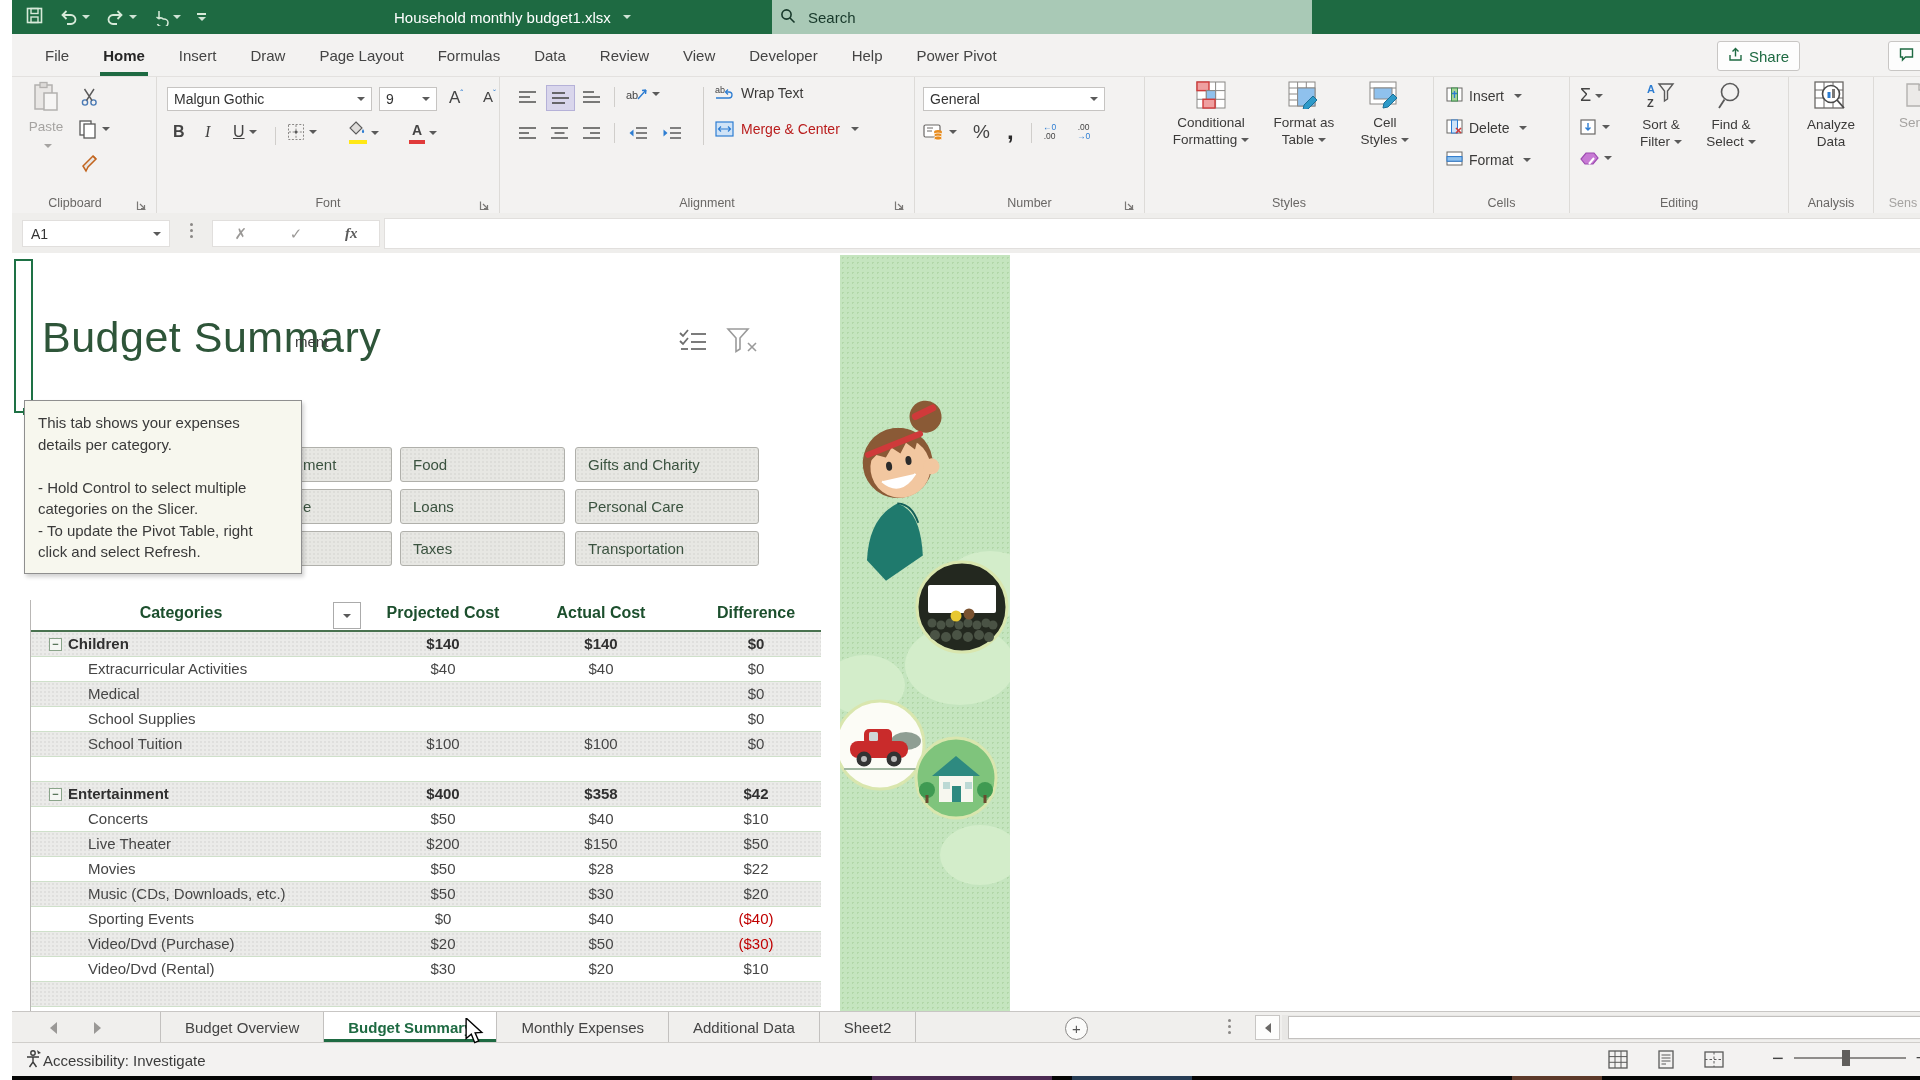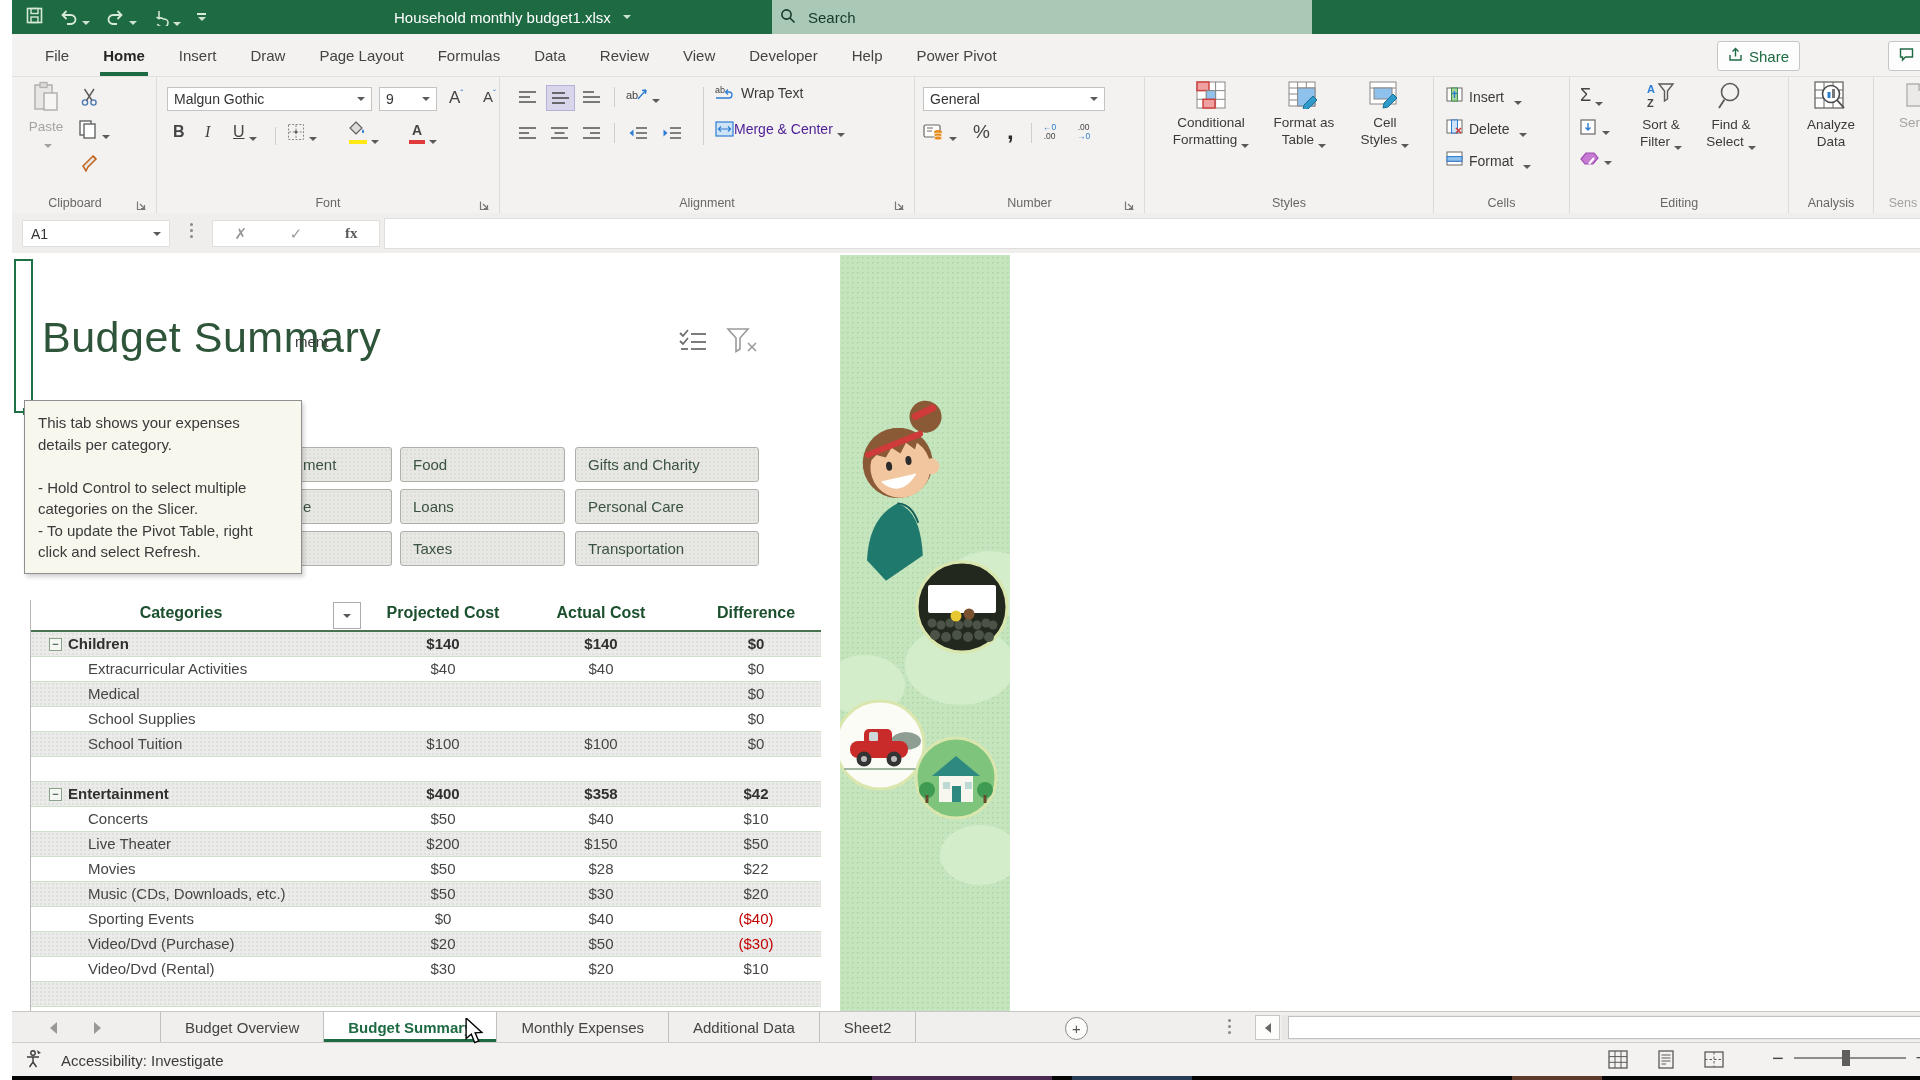--- a/index.html
+++ b/index.html
@@ -1,19 +1,19 @@
 <!DOCTYPE html>
 <html><head>
 <meta charset="utf-8">
 <style>
   html,body{margin:0;padding:0;background:#fff}
   #app{position:relative;width:1920px;height:1080px;overflow:hidden;background:#fff;
        font-family:"Liberation Sans",sans-serif;color:#333;margin-left:12px;}
   .abs{position:absolute}
-  .flex{display:flex;align-items:flex-end}
+  .flex{display:flex;align-items:center}
   .chev{display:inline-block;width:0;height:0;border-left:4px solid transparent;border-right:4px solid transparent;border-top:4px solid #5a5a5a;margin-left:4px}
   .chev.lt{border-top-color:#cfe3d5}
   
   .titlebar{position:absolute;left:0;top:0;width:1920px;height:34px;background:#1e6a42;color:#fff}
   .qat{position:absolute;left:14px;top:0;height:34px;display:flex;align-items:center;gap:16px}
   .doc-title{position:absolute;left:382px;top:0;height:34px;display:flex;align-items:center;font-size:15px;gap:8px}
   .search-box{position:absolute;left:760px;top:0;width:540px;height:34px;background:#a9c9b6;display:flex;align-items:center;gap:12px;padding-left:8px;box-sizing:border-box;color:#17382a;font-size:15px}
   .tb-right{position:absolute;right:6px;top:0;height:34px;display:flex;align-items:center;gap:20px}
   .user-name{font-size:15px;color:#fff}
   .avatar{width:26px;height:26px;border-radius:50%;background:#628d77;color:#eef5f0;font-size:12px;font-weight:bold;display:flex;align-items:center;justify-content:center}
@@ -85,21 +85,21 @@
   .stab.active{background:#fff;color:#1e6a42;font-weight:bold}
   .stab.active::after{content:"";position:absolute;left:0;right:0;bottom:0;height:3px;background:#1e6a42}
   .addsheet{position:absolute;left:1053px;top:5px;width:21px;height:21px;border:1px solid #8a8886;border-radius:50%;color:#555;font-size:15px;display:flex;align-items:center;justify-content:center;background:#fbfbfa}
   .hsplit{position:absolute;left:1216px;top:7px;display:flex;flex-direction:column;gap:3px}
   .hsplit i{width:3px;height:3px;background:#8a8886;border-radius:50%}
   .hsb-arrow{position:absolute;left:1243px;top:3px;width:25px;height:25px;background:#fdfdfc;border:1px solid #c8c6c4;display:flex;align-items:center;justify-content:center;box-sizing:border-box}
   .hsb-track{position:absolute;left:1270px;top:3px;width:650px;height:25px;background:#e8e7e5}
   .hsb-thumb{position:absolute;left:6px;top:1px;width:636px;height:23px;background:#fff;border:1px solid #c3c1bf;box-sizing:border-box}
   
   .statusbar{position:absolute;left:0;top:1042px;width:1920px;height:34px;background:#f3f2f1;border-top:1px solid #d0cecb;box-sizing:border-box}
-  .acc{position:absolute;left:12px;top:6px;display:flex;align-items:center;gap:18px;font-size:15px;color:#3c3c3c}
+  .acc{position:absolute;left:12px;top:6px;display:flex;align-items:center;gap:0;font-size:15px;color:#3c3c3c}
   .viewbtns{position:absolute;left:1596px;top:7px;display:flex;gap:28px}
   .zoomctl{position:absolute;left:1760px;top:6px;display:flex;align-items:center;gap:10px;color:#444}
   .zoomtrack{width:112px;height:2px;background:#8f8d8b;position:relative}
   .zoomthumb{position:absolute;left:48px;top:-7px;width:8px;height:16px;background:#605e5c}
   
   .sliver{position:absolute;left:0;top:1076px;width:1920px;height:4px;background:#050505}
   .sliver i{position:absolute;top:0;height:4px;display:block}
 </style>
 </head>
 <body>
@@ -371,21 +371,21 @@
       <span class="alico abs" style="left:158px;top:44px">
           <svg width="19" height="14" viewBox="0 0 19 14">
             <g stroke="#5a5a5a" stroke-width="1.5">
               <line x1="8" y1="2" x2="19" y2="2"></line>
               <line x1="8" y1="7" x2="19" y2="7"></line>
               <line x1="8" y1="12" x2="19" y2="12"></line>
             </g>
             <path d="M1.5 3.5 L5.5 7 l-4 3.5 z" fill="#2d7dd2"></path>
           </svg>
         </span>
-      <span class="abs flex" style="left:215px;top:44px;font-size:14px;color:#4c1d95">
+      <span class="abs flex" style="left:215px;top:44px;gap:7px;font-size:14px;color:#b91c1c">
         <svg width="19" height="16" viewBox="0 0 19 16">
             <rect x="1" y="1" width="17" height="14" fill="#cfe3f7" stroke="#2d7dd2" stroke-width="1.2"></rect>
             <path d="M4 8 h11 M6 5.5 L3.5 8 L6 10.5 M13 5.5 L15.5 8 L13 10.5" fill="none" stroke="#2d7dd2" stroke-width="1.2"></path>
           </svg>
         <span>Merge &amp; Center</span>
           <i class="chev"></i>
       </span>
       <span class="launcher" style="right:8px">
         <svg width="11" height="11" viewBox="0 0 11 11">
             <path d="M1.5 1.5 v8 h8" fill="none" stroke="#7a7876" stroke-width="1.2"></path>
@@ -605,21 +605,21 @@
         <i class="chev"></i>
     </div>
     <span class="vdots">
         <i></i>
         <i></i>
         <i></i>
       </span>
     <div class="fxbox">
       <span>✗</span>
       <span>✓</span>
-      <span style="font-family:'Liberation Serif',serif;color:#5a5a5a;font-weight:bold">fx</span>
+      <span style="font-style:italic;font-family:'Liberation Serif',serif;color:#5a5a5a;font-weight:bold">fx</span>
     </div>
     <div class="fml"></div>
   </div>
 
   <div class="sheet">
 
     <div class="sel-cell"></div>
     <div class="sel-handle"></div>
 
     <div class="ws-title">Budget Summary</div>

